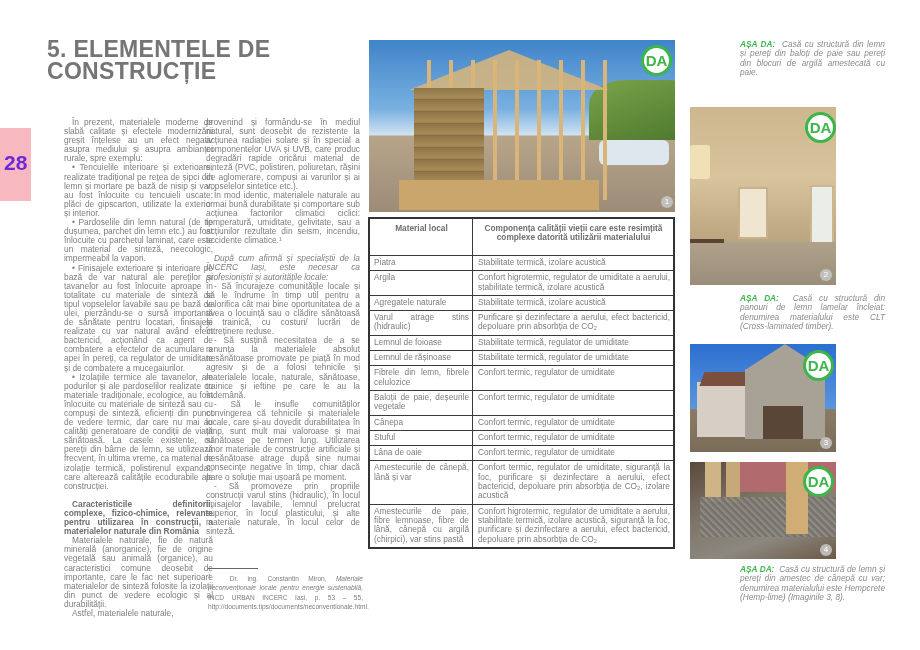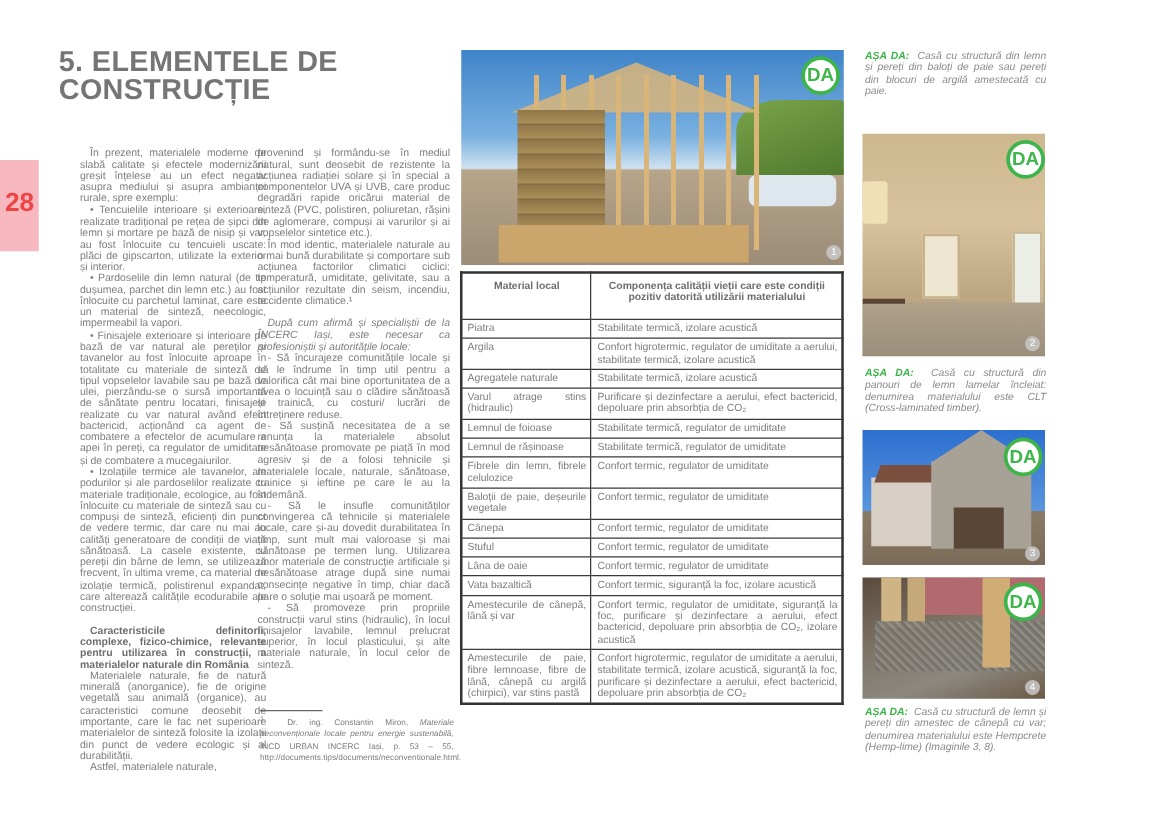--- a/index.html
+++ b/index.html
@@ -1,19 +1,19 @@
 <!DOCTYPE html>
 <html><head>
 <meta charset="utf-8">
 <style>
   html, body { margin:0; padding:0; background:#ffffff; }
   body { width:920px; height:650px; position:relative; overflow:hidden; font-family:"Liberation Sans", sans-serif; color:#7a7a7a; }
   .title { position:absolute; left:47px; top:38px; font-family:"Liberation Sans", sans-serif; font-weight:bold; font-size:23px; line-height:22px; color:#757575; letter-spacing:0.3px; }
   .page-tab { position:absolute; left:0; top:128px; width:31px; height:73px; background:#f7b9bf; }
-  .page-num { position:absolute; left:4px; top:151px; font-size:21px; font-weight:bold; color:#ef4444; }
+  .page-num { position:absolute; left:4px; top:151px; font-size:21px; font-weight:bold; color:#6d28d9; }
   .col { position:absolute; font-size:8.4px; line-height:9.1px; color:#7d7d7d; text-align:justify; }
   .col p { margin:0; }
   .col .ind { text-indent:8px; }
   .col .it { font-style:italic; }
   .col .bold { font-weight:bold; color:#6e6e6e; }
   .col .gap { height:9px; }
   .col1 { left:50px; top:118px; width:149px;margin-left:14px; }
   .col2 { left:206px; top:118px; width:154px; }
   .footline { position:absolute; left:208px; top:568px; width:50px; height:1px; background:#666; }
   .footnote { position:absolute; left:208px; top:572px; width:155px; font-size:6.6px; line-height:9.3px; color:#7d7d7d; text-align:justify; }
@@ -45,21 +45,21 @@
   .p3-roof2 { position:absolute; left:12px; top:28px; width:50px; height:14px; background:#7b4f3e; transform:skewX(-20deg); }
   .p3-garage { position:absolute; left:73px; top:62px; width:40px; height:33px; background:#5a4637; }
   .photo4 { left:690px; top:462px; width:146px; height:97px; background:linear-gradient(160deg,#5a4a3c 0%,#7d7466 40%,#8c8880 70%,#6b5a45 100%); }
   .p4-brick { position:absolute; left:50px; top:0; width:96px; height:30px; background:#b16b6e; }
   .p4-post1 { position:absolute; left:15px; top:0; width:16px; height:40px; background:#cfb486; }
   .p4-post2 { position:absolute; left:36px; top:0; width:14px; height:40px; background:#c6a978; }
   .p4-post3 { position:absolute; left:96px; top:0; width:22px; height:72px; background:#d1ad76; }
   .p4-fill { position:absolute; left:10px; top:35px; width:136px; height:40px; background:repeating-linear-gradient(45deg,#8d8a83 0px,#6f6c65 3px,#9c988f 5px); opacity:0.9; }
   .da-badge { position:absolute; width:25px; height:25px; border:3px solid #3db54a; border-radius:50%; background:#fff; color:#3db54a; font-weight:bold; font-size:15px; line-height:25px; text-align:center; }
   .num-badge { position:absolute; width:12px; height:12px; border-radius:50%; background:rgba(200,200,200,0.85); color:#fff; font-size:8px; line-height:12px; text-align:center; }
-  .caption { position:absolute; font-size:8.3px; line-height:9.3px; color:#8a8a8a; font-style:italic; text-align:justify; }
+  .caption { position:absolute; font-size:8.3px; line-height:9.3px; color:#8a8a8a; font-style:italic; text-align:justify;margin-left:48px; }
   .caption .lbl { color:#3db54a; font-weight:bold; font-style:italic; }
   .cap1 { left:692px; top:40px; width:145px; }
   .cap2 { left:692px; top:294px; width:145px; }
   .cap3 { left:692px; top:565px; width:145px; }
   table.mat { position:absolute; left:368px; top:217px; width:307px; border-collapse:collapse; font-size:8.3px; line-height:9.3px; color:#7d7d7d; }
   table.mat th, table.mat td { border:1px solid #3a3a3a; vertical-align:top; padding:2px 3px 3px 4px; text-align:justify; }
   table.mat th { font-weight:bold; color:#6d6d6d; text-align:center; vertical-align:top; padding-top:5px; height:28px; }
   table.mat { border-left:2px solid #333; border-right:2px solid #333; border-top:2px solid #333; border-bottom:2px solid #333; }
   table.mat td.c1 { width:95px; }
   table.mat td.c2 { padding-left:5px; }
@@ -114,21 +114,21 @@
   <div class="p1-straw"></div>
   <div class="p1-floor"></div>
   <div class="da-badge" style="left:272px; top:5px;">DA</div>
   <div class="num-badge" style="left:292px; top:156px;">1</div>
 </div>
 
 <table class="mat">
   <thead>
     <tr>
       <th>Material local</th>
-      <th>Componența calității vieții care este condiții pozitiv datorită utilizării materialului</th>
+      <th>Componența calității vieții care este resimțită complexe datorită utilizării materialului</th>
     </tr>
   </thead>
   <tbody>
     <tr>
         <td class="c1">Piatra</td>
         <td class="c2">Stabilitate termică, izolare acustică</td>
       </tr>
     <tr>
         <td class="c1">Argila</td>
         <td class="c2">Confort higrotermic, regulator de umiditate a aerului, stabilitate termică, izolare acustică</td>
@@ -161,24 +161,20 @@
         <td class="c1">Cânepa</td>
         <td class="c2">Confort termic, regulator de umiditate</td>
       </tr>
     <tr>
         <td class="c1">Stuful</td>
         <td class="c2">Confort termic, regulator de umiditate</td>
       </tr>
     <tr>
         <td class="c1">Lâna de oaie</td>
         <td class="c2">Confort termic, regulator de umiditate</td>
-      </tr>
-    <tr>
-        <td class="c1">Vata bazaltică</td>
-        <td class="c2">Confort termic, siguranță la foc, izolare acustică</td>
       </tr>
     <tr>
         <td class="c1">Amestecurile de cânepă, lână și var</td>
         <td class="c2">Confort termic, regulator de umiditate, siguranță la foc, purificare și dezinfectare a aerului, efect bactericid, depoluare prin absorbția de CO₂, izolare acustică</td>
       </tr>
     <tr>
         <td class="c1">Amestecurile de paie, fibre lemnoase, fibre de lână, cânepă cu argilă (chirpici), var stins pastă</td>
         <td class="c2">Confort higrotermic, regulator de umiditate a aerului, stabilitate termică, izolare acustică, siguranță la foc, purificare și dezinfectare a aerului, efect bactericid, depoluare prin absorbția de CO₂</td>
       </tr>
   </tbody>

